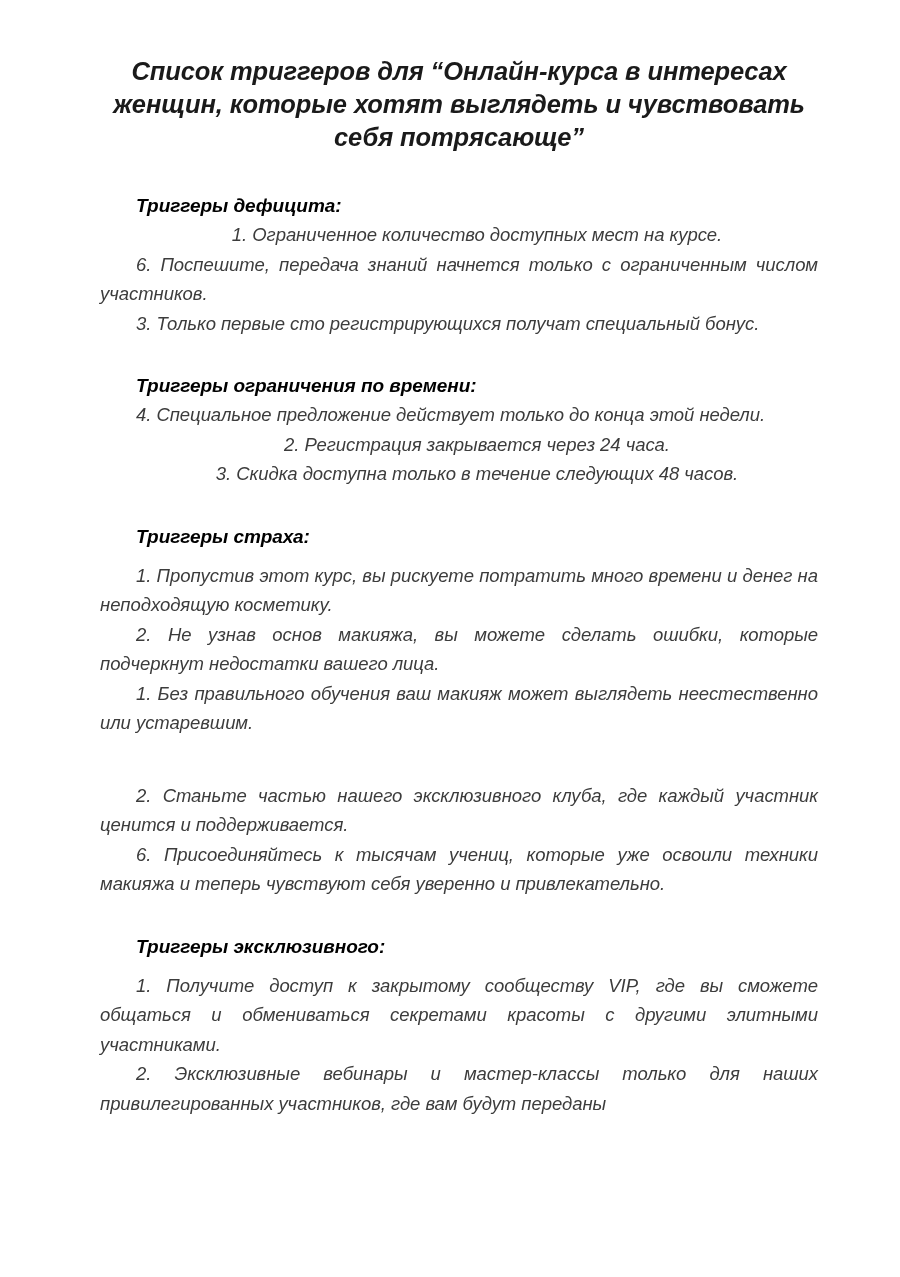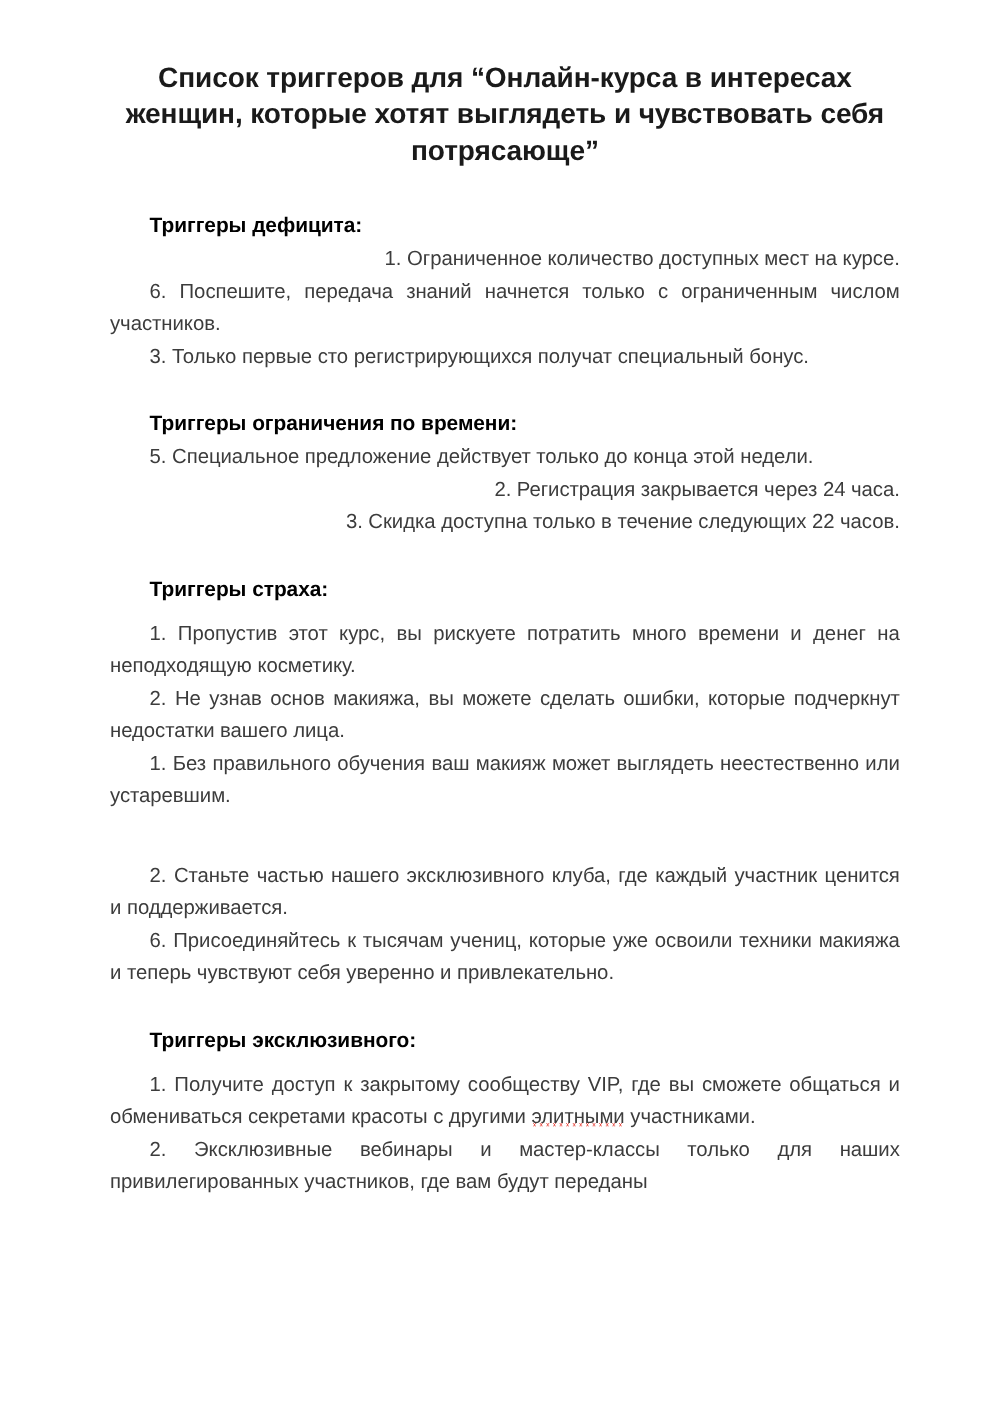--- a/index.html
+++ b/index.html
@@ -21,20 +21,21 @@
     height: 1277px;
     background: #ffffff;
     box-sizing: border-box;
     padding: 0;
   }
   .doc-body {
     position: absolute;
     left: 100px;
     top: 0;
     width: 718px;
+    font-style: italic;
   }
 
   .doc-title {
     margin: 0;
     padding-top: 55px;
     font-size: 25.5px;
     font-weight: bold;
     line-height: 33px;
     color: #1a1a1a;
     text-align: center;
@@ -56,21 +57,21 @@
   .item {
     margin: 0;
     font-size: 18.5px;
     line-height: 29.5px;
     color: #3c3c3c;
     text-indent: 36px;
     text-align: justify;
     letter-spacing: -0.05px;
   }
   .item.nojust {
-    text-align: right;
+    text-align: center;
   }
 
   
   .gap-title-first { height: 37px; }
   .gap-section     { height: 33px; }
   .gap-after-head  { height: 10px; }
 
   .misspelled {
     text-decoration: none;
     background-repeat: repeat-x;
@@ -95,23 +96,23 @@
       <p class="section-heading">Триггеры дефицита:</p>
       <p class="item nojust">1. Ограниченное количество доступных мест на курсе.</p>
       <p class="item">6. Поспешите, передача знаний начнется только с ограниченным числом участников.</p>
       <p class="item">3. Только первые сто регистрирующихся получат специальный бонус.</p>
     </section>
 
     <div class="gap-section"></div>
 
     <section class="section">
       <p class="section-heading">Триггеры ограничения по времени:</p>
-      <p class="item">5. Специальное предложение действует только до конца этой недели.</p>
+      <p class="item">4. Специальное предложение действует только до конца этой недели.</p>
       <p class="item nojust">2. Регистрация закрывается через 24 часа.</p>
-      <p class="item nojust">3. Скидка доступна только в течение следующих 22 часов.</p>
+      <p class="item nojust">3. Скидка доступна только в течение следующих 48 часов.</p>
     </section>
 
     <div class="gap-section"></div>
 
     <section class="section">
       <p class="section-heading">Триггеры страха:</p>
       <div class="gap-after-head"></div>
       <p class="item">1. Пропустив этот курс, вы рискуете потратить много времени и денег на неподходящую косметику.</p>
       <p class="item">2. Не узнав основ макияжа, вы можете сделать ошибки, которые подчеркнут недостатки вашего лица.</p>
       <p class="item">1. Без правильного обучения ваш макияж может выглядеть неестественно или устаревшим.</p>

